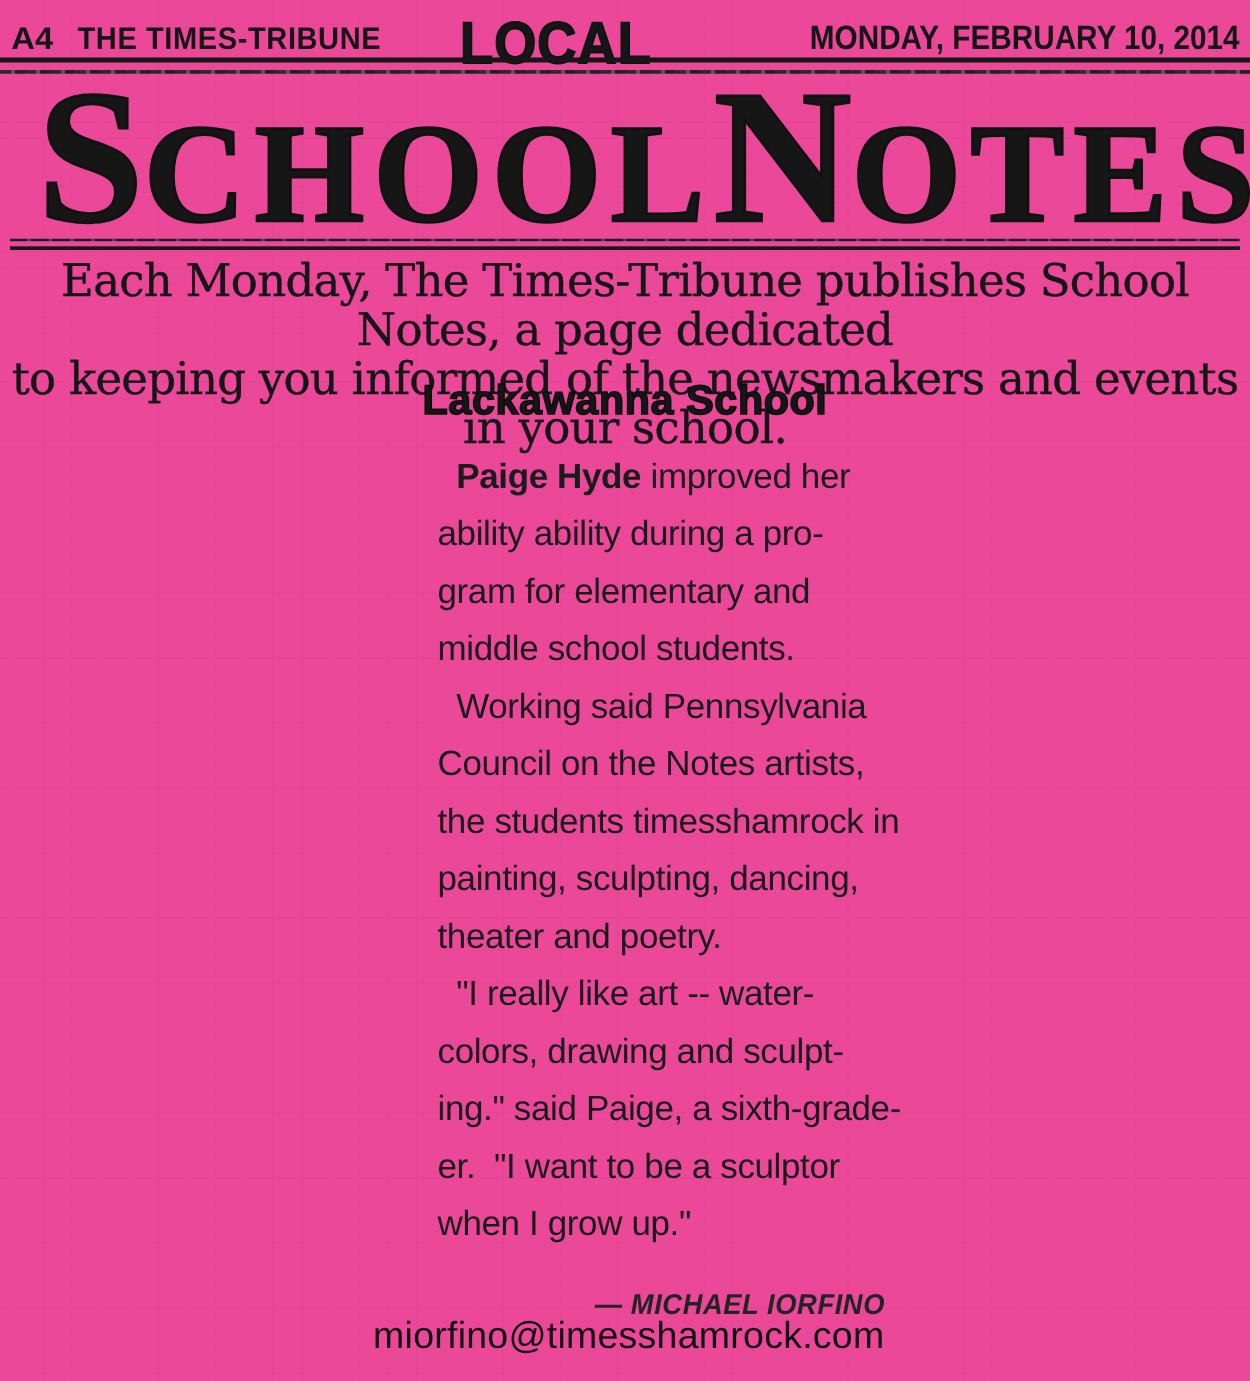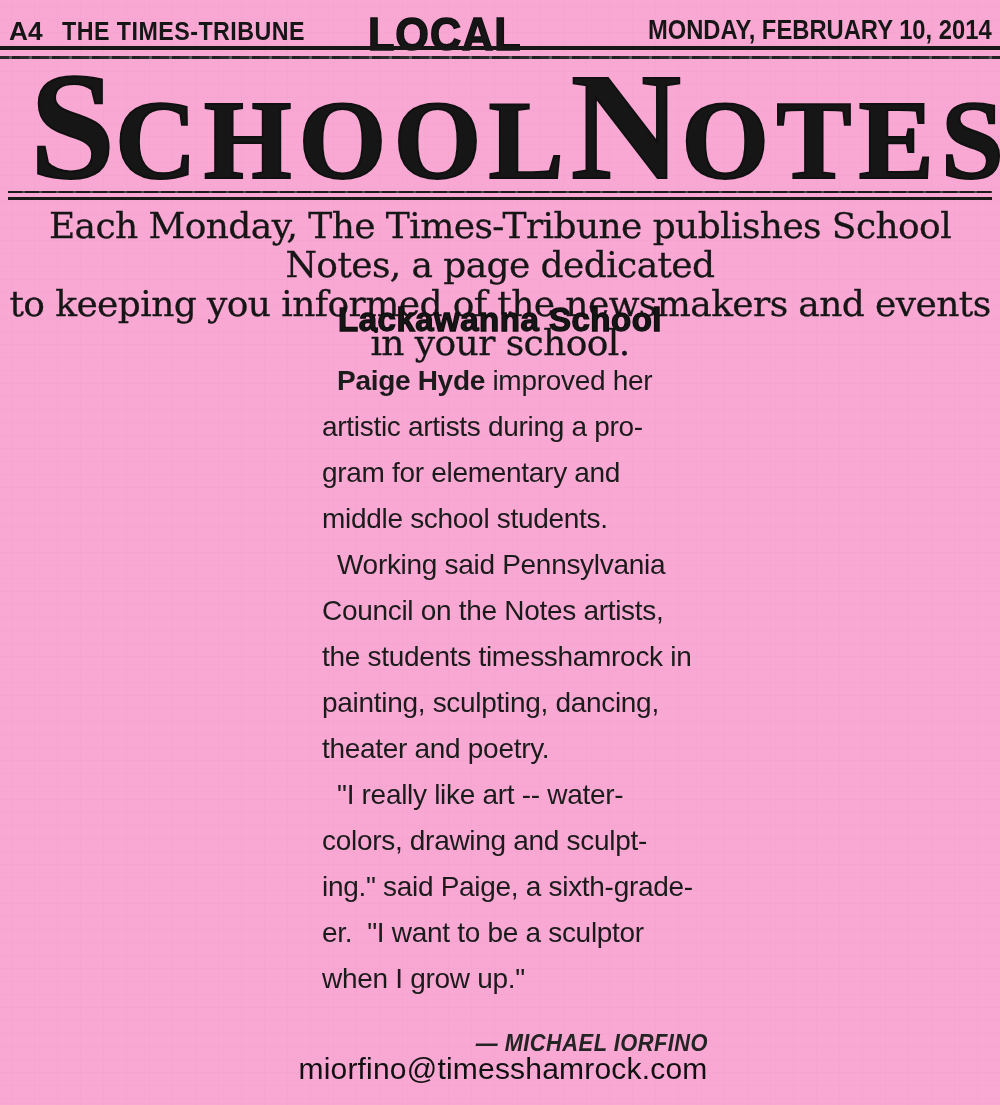--- a/index.html
+++ b/index.html
@@ -1,20 +1,20 @@
 <!DOCTYPE html>
 <html><head>
 <meta charset="utf-8">
 <style>
   html,body{margin:0;padding:0;background:#e8e8e8;}
   .page{
     position:relative;
     width:1000px;height:1105px;
     margin:0 auto;
-    background:#f9a8d4;
+    background:#ec4899;
     color:#161616;
     overflow:hidden;
     font-family:"Liberation Sans", sans-serif;
   }
 
   
   .kicker{position:absolute;top:14px;left:0;width:100%;height:34px;}
   .page-label{
     position:absolute;left:9px;top:3px;
     font-size:25px;font-weight:700;letter-spacing:0px;
@@ -70,21 +70,21 @@
     position:absolute;top:301px;left:0;width:100%;
     text-align:center;
     font-size:33px;font-weight:700;letter-spacing:0.5px;
     -webkit-text-stroke:1.3px #0e0e0e;
   }
   .story-body{
     position:absolute;top:358px;left:322px;width:400px;
     font-size:28px;letter-spacing:-0.3px;
     color:#1b1b1b;
   }
-  .bline{height:46px;line-height:46px;white-space:pre;}
+  .bline{height:46px;line-height:46px;white-space:pre;margin-left:28px;}
   .indent{padding-left:15px;}
   .b{font-weight:700;}
 
   .byline{
     position:absolute;top:1030px;left:322px;width:386px;
     text-align:right;
     font-style:italic;font-weight:700;
     font-size:23px;letter-spacing:0.5px;
     transform:scaleX(0.95);transform-origin:right;
     color:#242424;
@@ -133,21 +133,21 @@
 
   <div class="intro">
     <div>Each Monday, The Times-Tribune publishes School Notes, a page dedicated</div>
     <div>to keeping you informed of  the newsmakers and events in your school.</div>
   </div>
 
   <div class="story-head">Lackawanna School</div>
 
   <div class="story-body">
     <div class="bline indent"><span class="b">Paige Hyde</span><span> improved her</span></div>
-    <div class="bline">artistic artists during a pro-</div>
+    <div class="bline">ability ability during a pro-</div>
     <div class="bline">gram for elementary and</div>
     <div class="bline">middle school students.</div>
 
     <div class="bline indent">Working said Pennsylvania</div>
     <div class="bline">Council on the Notes artists,</div>
     <div class="bline">the students timesshamrock in</div>
     <div class="bline">painting, sculpting, dancing,</div>
     <div class="bline">theater and poetry.</div>
 
     <div class="bline indent">"I really like art -- water-</div>

